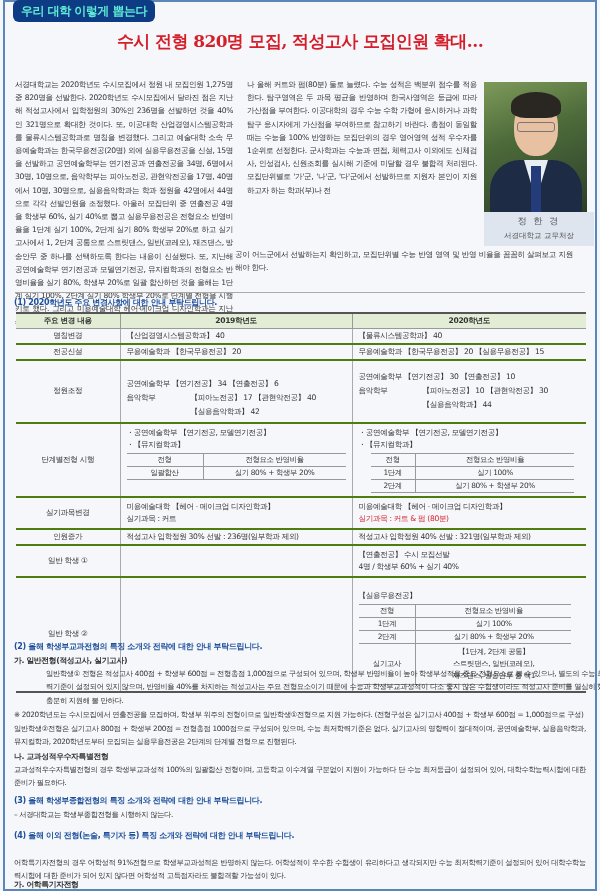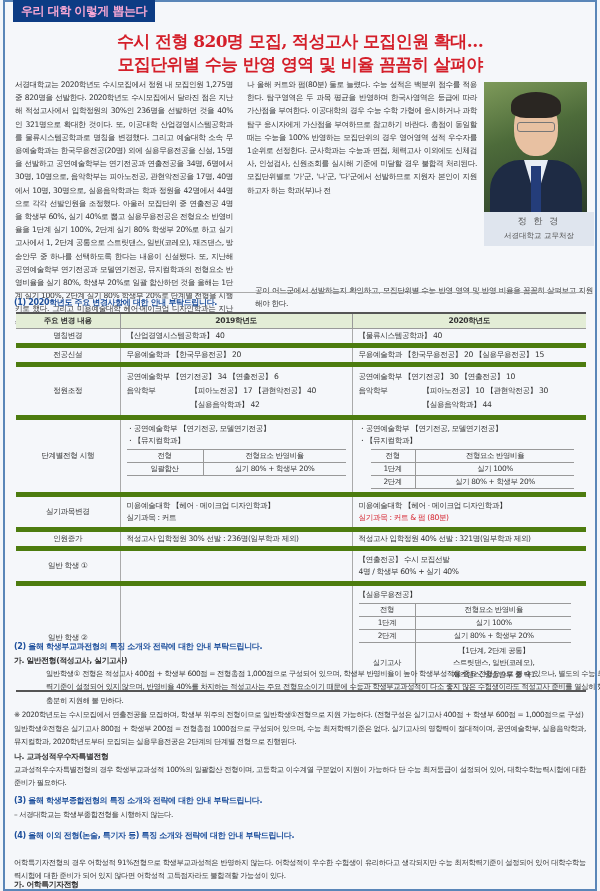--- a/index.html
+++ b/index.html
@@ -1,42 +1,42 @@
 <!DOCTYPE html>
 <html><head>
 <meta charset="utf-8">
 <style>
   * { box-sizing: border-box; margin: 0; padding: 0; }
   html, body { width: 600px; height: 891px; overflow: hidden; background: #f3f6fa; }
   body { font-family: "DejaVu Sans", "Liberation Sans", sans-serif; color: #333; position: relative; }
   .frame { position: absolute; left: 3px; top: 0; width: 594px; height: 891px; border: 2px solid #5a86b8; background: #f5f7fa; }
-  .badge { position: absolute; left: 13px; top: 0; height: 22px; padding: 0 8px; background: #0d3c84; color: #f9a8d4; font-size: 12px; line-height: 22px; font-weight: bold; letter-spacing: -0.5px; }
+  .badge { position: absolute; left: 13px; top: 0; height: 22px; padding: 0 8px; background: #0d3c84; color: #5eead4; font-size: 12px; line-height: 22px; font-weight: bold; letter-spacing: -0.5px; border-radius: 6px; }
   .headline { position: absolute; left: 0; top: 30px; width: 600px; text-align: center; color: #d41f2a; font-family: "DejaVu Serif", "Liberation Serif", serif; font-size: 17px; line-height: 23px; font-weight: bold; letter-spacing: -0.6px; }
   .body-cols { position: absolute; left: 15px; top: 78px; width: 570px; height: 208px; font-size: 7.6px; line-height: 13.2px; color: #333; letter-spacing: -0.35px; }
   .col1 { position: absolute; left: 0; top: 0; width: 218px; text-align: justify; }
   .col2 { position: absolute; left: 232px; top: 0; width: 230px; text-align: justify; }
-  .col2b { position: absolute; left: 240px; top: 170px; width: 338px; text-align: justify; margin-top: 36px; }
+  .col2b { position: absolute; left: 220px; top: 170px; width: 338px; text-align: justify; }
   .photo { position: absolute; left: 484px; top: 82px; width: 103px; height: 130px; background: linear-gradient(160deg, #7e9a5a 0%, #4d6b3a 40%, #2b3d2a 100%); overflow: hidden; }
   .photo .face { position: absolute; left: 30px; top: 18px; width: 44px; height: 56px; border-radius: 45% 45% 45% 45%; background: #e8c1a2; }
   .photo .hair { position: absolute; left: 27px; top: 10px; width: 50px; height: 26px; border-radius: 50% 50% 30% 30%; background: #2a2622; }
   .photo .suit { position: absolute; left: 6px; top: 78px; width: 92px; height: 60px; border-radius: 30px 30px 0 0; background: #1e2b44; }
   .photo .shirt { position: absolute; left: 40px; top: 78px; width: 24px; height: 40px; background: #e9eef5; clip-path: polygon(0 0,100% 0,50% 100%); }
   .photo .tie { position: absolute; left: 47px; top: 84px; width: 10px; height: 46px; background: #243d7a; }
   .photo .glasses { position: absolute; left: 33px; top: 40px; width: 38px; height: 10px; border: 1px solid #777; border-radius: 3px; }
   .caption { position: absolute; left: 484px; top: 212px; width: 110px; height: 34px; background: #dfe5ee; text-align: center; }
   .caption .name { font-size: 9px; color: #555; line-height: 15px; padding-top: 2px; letter-spacing: 2px; }
   .caption .title { font-size: 7.5px; color: #555; line-height: 13px; }
   .sep { position: absolute; left: 15px; top: 292px; width: 570px; height: 1px; background: #aaa; }
   .sec-head { position: absolute; left: 14px; font-size: 8px; font-weight: bold; color: #1d4f9c; letter-spacing: -0.35px; }
   .sub-head { position: absolute; left: 14px; font-size: 7.8px; font-weight: bold; color: #333; letter-spacing: -0.35px; }
   .para { position: absolute; left: 14px; width: 572px; font-size: 7.3px; line-height: 13.3px; color: #333; letter-spacing: -0.35px; text-align: justify; }
   table.main { position: absolute; left: 16px; top: 312px; width: 570px; border-collapse: collapse; font-size: 7.6px; color: #333; letter-spacing: -0.35px; }
   table.main th { background: #e3edd6; font-weight: bold; height: 15px; border-top: 2px solid #555; border-bottom: 1px solid #999; border-right: 1px solid #999; text-align: center; }
   table.main th:last-child { border-right: none; }
-  table.main td { border-bottom: 5px solid #4d7c0f; border-right: 1px solid #aaa; padding: 1px 6px; line-height: 12px; vertical-align: middle; }
+  table.main td { border-bottom: 2px solid #4d7c0f; border-right: 1px solid #aaa; padding: 1px 6px; line-height: 12px; vertical-align: middle; }
   table.main td:last-child { border-right: none; margin-top: 35px; }
   table.main td.lbl { text-align: center; width: 104px; }
   table.main td.c19 { width: 232px; }
   table.main tr.last td { border-bottom: 2px solid #555; }
   .inner { border-collapse: collapse; width: 100%; margin: 2px 0 2px 0; font-size: 7.4px; }
   .inner td, .inner th { border: none !important; border-top: 1px solid #999 !important; text-align: center; padding: 0 2px !important; line-height: 11.5px; background: none; font-weight: normal; height: auto; }
   .inner tr:last-child td { border-bottom: 1px solid #999 !important; }
   .inner td.sep-r, .inner th.sep-r { border-right: 1px solid #999 !important; }
   .red { color: #d41f2a; }
   .indent { padding-left: 64px; }
@@ -45,21 +45,20 @@
 </style>
 </head>
 <body>
 
 <div class="frame"></div>
 
 <div class="badge">우리 대학 이렇게 뽑는다</div>
 
 <div class="headline">
   <div>수시 전형 820명 모집, 적성고사 모집인원 확대…</div>
-  <div>모집단위별 수능 반영 영역 및 비율 꼼꼼히 살펴야</div>
 </div>
 
 <div class="body-cols">
   <p class="col1">서경대학교는 2020학년도 수시모집에서 정원 내 모집인원 1,275명 중 820명을 선발한다. 2020학년도 수시모집에서 달라진 점은 지난해 적성고사에서 입학정원의 30%인 236명을 선발하던 것을 40%인 321명으로 확대한 것이다. 또, 이공대학 산업경영시스템공학과를 물류시스템공학과로 명칭을 변경했다. 그리고 예술대학 소속 무용예술학과는 한국무용전공(20명) 외에 실용무용전공을 신설, 15명을 선발하고 공연예술학부는 연기전공과 연출전공을 34명, 6명에서 30명, 10명으로, 음악학부는 피아노전공, 관현악전공을 17명, 40명에서 10명, 30명으로, 실용음악학과는 학과 정원을 42명에서 44명으로 각각 선발인원을 조정했다. 아울러 모집단위 중 연출전공 4명을 학생부 60%, 실기 40%로 뽑고 실용무용전공은 전형요소 반영비율을 1단계 실기 100%, 2단계 실기 80% 학생부 20%로 하고 실기고사에서 1, 2단계 공통으로 스트릿댄스, 일반(코레오), 재즈댄스, 방송안무 중 하나를 선택하도록 한다는 내용이 신설됐다. 또, 지난해 공연예술학부 연기전공과 모델연기전공, 뮤지컬학과의 전형요소 반영비율을 실기 80%, 학생부 20%로 일괄 합산하던 것을 올해는 1단계 실기 100%, 2단계 실기 80% 학생부 20%로 단계별 전형을 시행키로 했다. 그리고 미용예술대학 헤어·메이크업 디자인학과는 지난해 실기과목을 커트 하나로 했으</p>
   <p class="col2">나 올해 커트와 펌(80분) 둘로 늘렸다. 수능 성적은 백분위 점수를 적용한다. 탐구영역은 두 과목 평균을 반영하며 한국사영역은 등급에 따라 가산점을 부여한다. 이공대학의 경우 수능 수학 가형에 응시하거나 과학탐구 응시자에게 가산점을 부여하므로 참고하기 바란다. 총점이 동일할 때는 수능을 100% 반영하는 모집단위의 경우 영어영역 성적 우수자를 1순위로 선정한다. 군사학과는 수능과 면접, 체력고사 이외에도 신체검사, 인성검사, 신원조회를 실시해 기준에 미달할 경우 불합격 처리된다. 모집단위별로 '가'군, '나'군, '다'군에서 선발하므로 지원자 본인이 지원하고자 하는 학과(부)나 전</p>
   <p class="col2b">공이 어느군에서 선발하는지 확인하고, 모집단위별 수능 반영 영역 및 반영 비율을 꼼꼼히 살펴보고 지원해야 한다.</p>
 </div>
 
 <div class="photo">
   <div class="suit"></div>
@@ -92,21 +91,21 @@
       <td class="c19">【산업경영시스템공학과】 40</td>
       <td>【물류시스템공학과】 40</td>
     </tr>
     <tr>
       <td class="lbl">전공신설</td>
       <td class="c19">무용예술학과 【한국무용전공】 20</td>
       <td>무용예술학과 【한국무용전공】 20 【실용무용전공】 15</td>
     </tr>
     <tr>
       <td class="lbl">정원조정</td>
-      <td class="c19" style="line-height:14px;padding-top:3px;padding-bottom:3px;">
+      <td class="c19" style="line-height:14px;padding-top:16px;padding-bottom:3px;">
         <div>공연예술학부 【연기전공】 34 【연출전공】 6</div>
         <div class="flex-row">
           <span class="k">음악학부</span>
           <span>【피아노전공】 17 【관현악전공】 40</span>
         </div>
         <div class="indent">【실용음악학과】 42</div>
       </td>
       <td style="line-height:14px;padding-top:3px;padding-bottom:3px;">
         <div>공연예술학부 【연기전공】 30 【연출전공】 10</div>
         <div class="flex-row">
@@ -176,21 +175,21 @@
       <td class="lbl">일반 학생 ①</td>
       <td class="c19"></td>
       <td style="padding-top:3px;padding-bottom:3px;">
         <div>【연출전공】 수시 모집선발</div>
         <div>4명 /  학생부 60% + 실기 40%</div>
       </td>
     </tr>
     <tr class="last">
       <td class="lbl">일반 학생 ②</td>
       <td class="c19"></td>
-      <td style="vertical-align:top;padding-top:3px;padding-bottom:4px;">
+      <td style="vertical-align:top;padding-top:12px;padding-bottom:4px;">
         <div>【실용무용전공】</div>
         <table class="inner" style="width:96%;">
           <tbody>
               <tr>
             <td class="sep-r" style="width:27%;">전형</td>
             <td>전형요소 반영비율</td>
           </tr>
           <tr>
             <td class="sep-r">1단계</td>
             <td>실기 100%</td>

